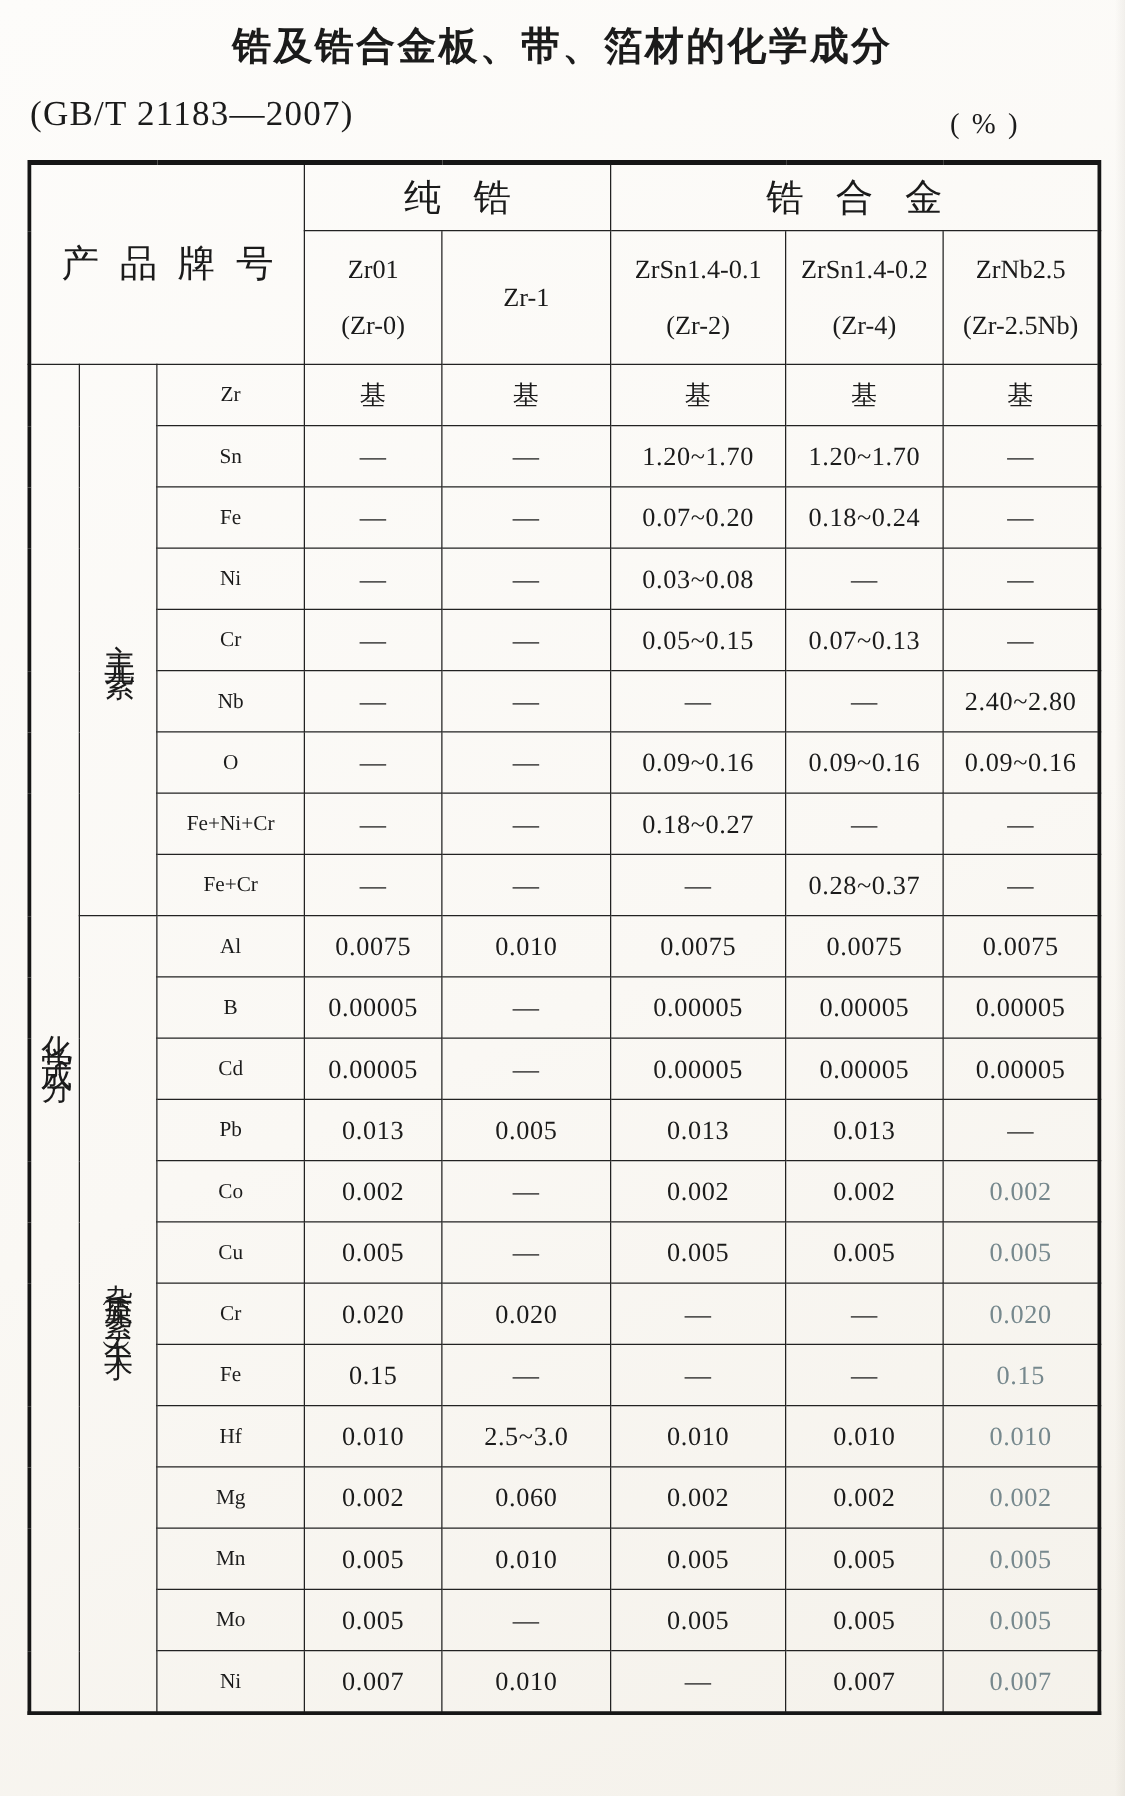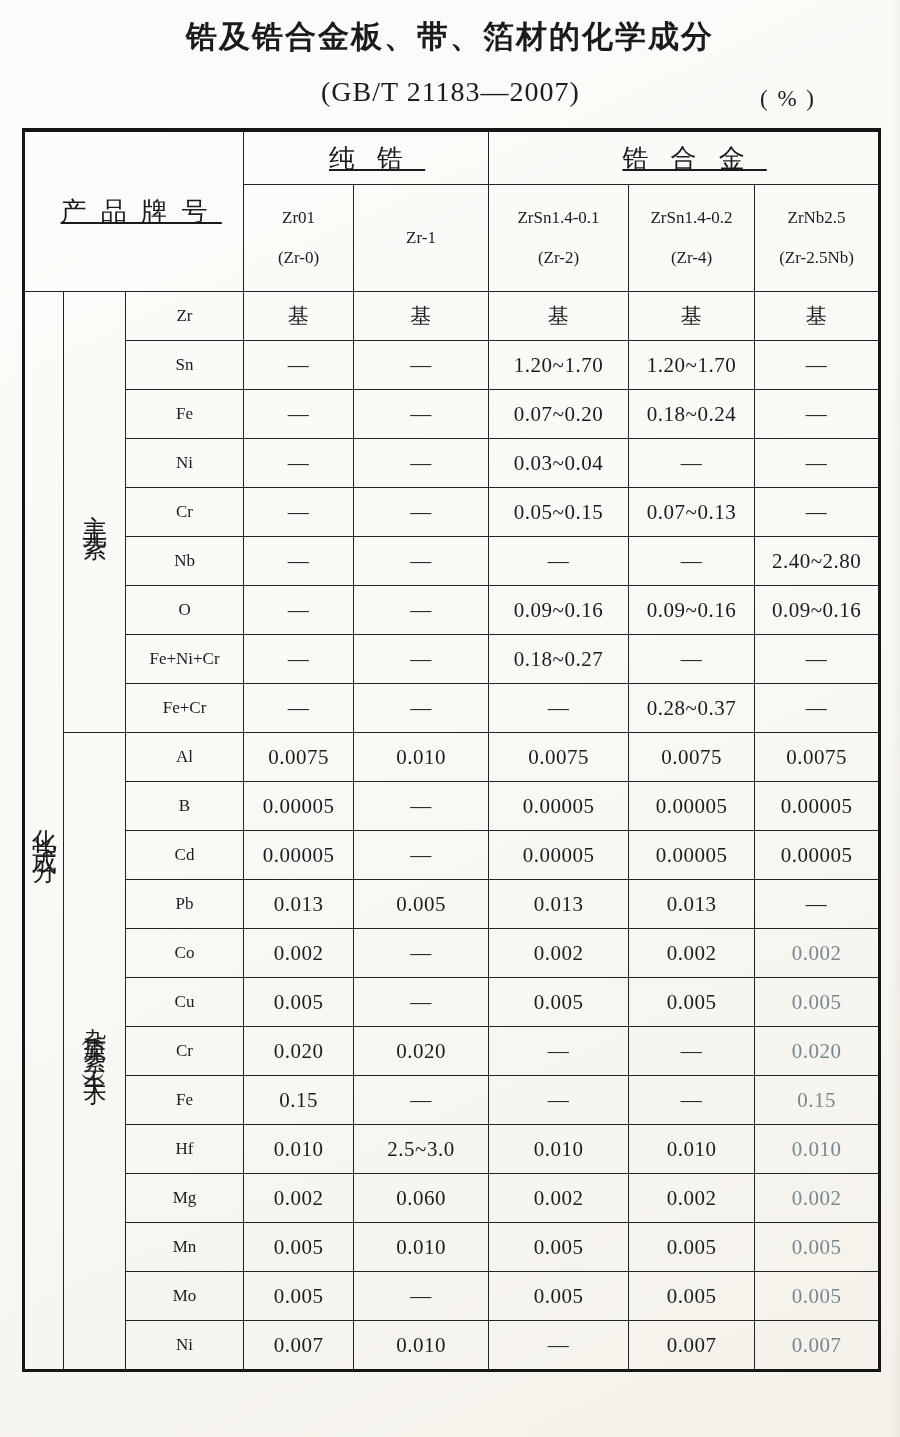--- a/index.html
+++ b/index.html
@@ -12,46 +12,46 @@
     overflow:hidden;
   }
   .page{position:absolute;inset:0;}
   .title{
     position:absolute;top:16px;left:0;width:100%;
     text-align:center;box-sizing:border-box;
     font-size:31px;font-weight:bold;letter-spacing:2px;
   }
   .subtitle{
     position:absolute;top:76px;left:0;width:100%;
-    text-align:center;padding-left:1px;box-sizing:border-box;
+    padding-left:24px;box-sizing:border-box;
     font-size:28px;letter-spacing:1px;
   }
   .percent{
     position:absolute;top:86px;left:760px;
     font-size:23px;letter-spacing:2px;
   }
   table.comp{
     position:absolute;left:22px;top:128px;
     width:856px;table-layout:fixed;
     border-collapse:collapse;
     border:3px solid #161616;
     border-top-width:4px;
   }
   table.comp td{
     border:1.4px solid #222;
     text-align:center;vertical-align:middle;
     padding:0;overflow:hidden;
   }
-  thead tr.groups td{height:52px;font-size:26px;text-decoration:underline;}
+  thead tr.groups td{height:52px;font-size:30px;}
   thead tr.grades td{height:106px;}
   thead td{border-bottom:2.5px solid #161616;}
   td.corner{font-size:23px;}
   td.corner span{letter-spacing:0.55em;margin-left:0.55em;margin-top:40px;}
   td.group span{letter-spacing:0.85em;margin-left:0.85em;}
-  .col-head{font-size:17px;margin-top:33px;}
+  .col-head{font-size:21px;margin-top:33px;}
   .col-head .stack{display:flex;flex-direction:column;gap:20px;align-items:center;justify-content:center;height:100%;}
   .col-head .l2:empty{display:none;}
   tbody td{height:48px;}
   tbody td.el{font-size:17px;}
   tbody td.val{font-size:21px;letter-spacing:0.5px;}
   tbody td.val.fade{color:#76888d;}
   td.v-label .v{
     writing-mode:vertical-rl;
     text-orientation:mixed;
     letter-spacing:10px;
@@ -152,21 +152,21 @@
           <td class="val"><span>—</span></td>
           <td class="val"><span>—</span></td>
           <td class="val"><span>0.07~0.20</span></td>
           <td class="val"><span>0.18~0.24</span></td>
           <td class="val"><span>—</span></td>
         </tr>
         <tr>
           <td class="el"><span>Ni</span></td>
           <td class="val"><span>—</span></td>
           <td class="val"><span>—</span></td>
-          <td class="val"><span>0.03~0.04</span></td>
+          <td class="val"><span>0.03~0.08</span></td>
           <td class="val"><span>—</span></td>
           <td class="val"><span>—</span></td>
         </tr>
         <tr>
           <td class="el"><span>Cr</span></td>
           <td class="val"><span>—</span></td>
           <td class="val"><span>—</span></td>
           <td class="val"><span>0.05~0.15</span></td>
           <td class="val"><span>0.07~0.13</span></td>
           <td class="val"><span>—</span></td>

